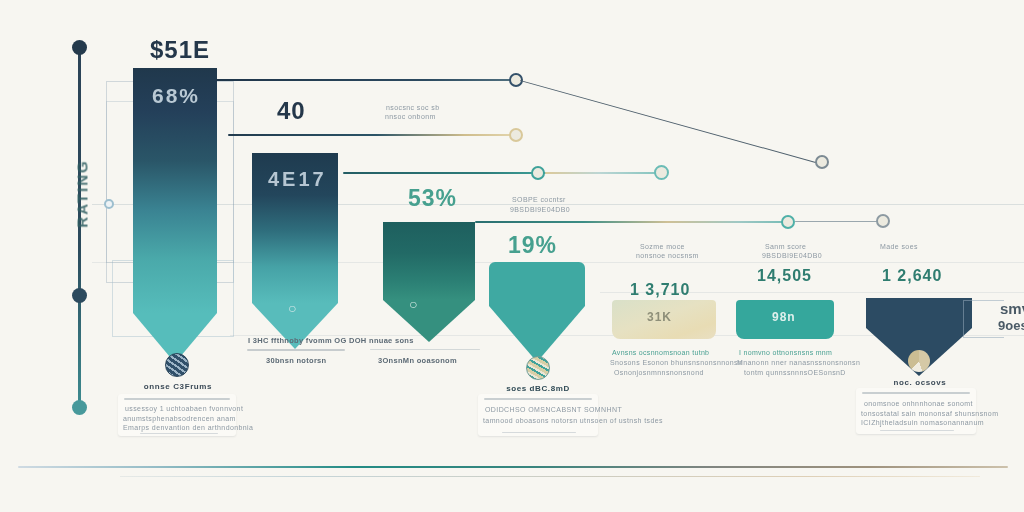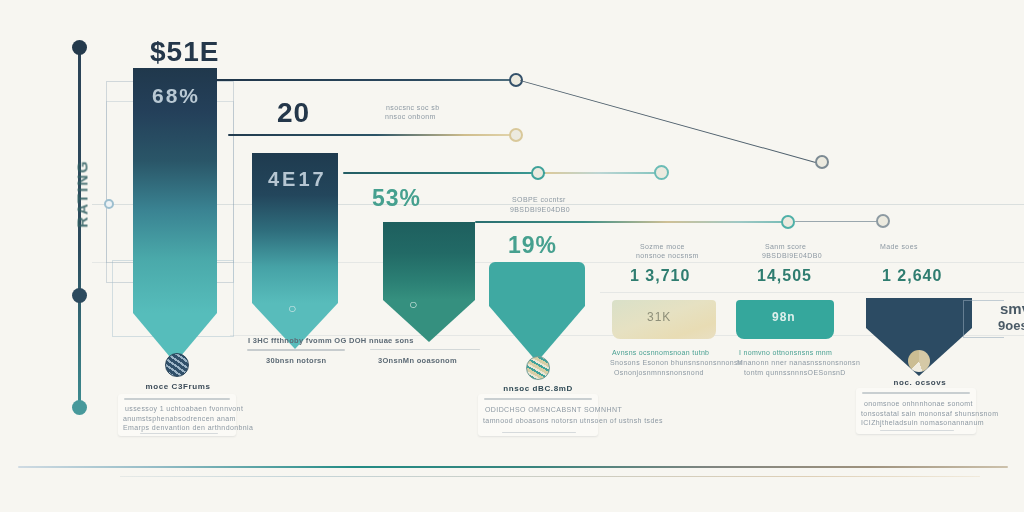--- a/index.html
+++ b/index.html
@@ -27,21 +27,21 @@
     filter:blur(0.45px);opacity:.85;
   }
 
   
   .ghost{border:1px solid rgba(150,170,185,.45);background:transparent;}
   .gridline{height:1px;background:rgba(120,140,155,.22);}
   .gridline.soft{background:rgba(120,140,155,.14);}
 
   
   .lab{filter:blur(0.5px);white-space:nowrap;}
-  .big-navy{font-size:28px;font-weight:800;color:#24374a;letter-spacing:1px;}
+  .big-navy{font-size:24px;font-weight:800;color:#24374a;letter-spacing:1px;}
   .big-teal{font-size:23px;font-weight:800;color:#46a08f;letter-spacing:1px;}
   .num-teal{font-size:16px;font-weight:800;color:#2f7d70;letter-spacing:1px;}
   .micro{font-size:7px;line-height:9px;color:#8d99a3;letter-spacing:.4px;}
   .micro-b{font-size:7.5px;line-height:10px;color:#5c6a75;letter-spacing:.3px;font-weight:700;}
   .micro-t{font-size:7px;line-height:9px;color:#4aa193;letter-spacing:.3px;}
   .cap{font-size:8px;font-weight:700;color:#3c4b58;letter-spacing:.6px;}
 
   
   .marker{border-radius:50%;}
   .ring{border-radius:50%;background:#eceadf;box-sizing:border-box;}
@@ -88,83 +88,83 @@
 
   <div class="abs" style="left:133px;top:68px;width:84px;">
     <div class="body" style="height:245px;background:linear-gradient(180deg,#20384c 0%,#24405a 18%,#2a5668 38%,#3a8392 58%,#4aa9aa 78%,#56bdbb 100%);"></div>
     <div class="tip" style="border-left:42px solid transparent;border-right:42px solid transparent;border-top:50px solid #56bdbb;"></div>
   </div>
   <div class="abs lab" style="left:152px;top:84px;font-size:21px;font-weight:800;color:#b9c9d4;letter-spacing:2px;">68%</div>
 
   <div class="abs marker" style="left:165px;top:353px;width:22px;height:22px;
        background:repeating-linear-gradient(35deg,#31506a 0 3px,#9db4c6 3px 5px);
        border:1.5px solid #2b4559;"></div>
-  <div class="abs lab cap" style="left:128px;top:382px;width:100px;text-align:center;">moce C3Frums</div>
+  <div class="abs lab cap" style="left:128px;top:382px;width:100px;text-align:center;">onnse C3Frums</div>
   <div class="abs minicard" style="left:118px;top:394px;width:118px;height:42px;">
     <div class="abs tline" style="left:6px;top:4px;width:106px;"></div>
     <div class="abs lab micro" style="left:7px;top:10px;">ussessoy 1 uchtoabaen fvonnvont</div>
     <div class="abs lab micro" style="left:5px;top:20px;">anumstsphenabsodrencen anam</div>
     <div class="abs lab micro" style="left:5px;top:29px;">Emarps denvantion den arthndonbnia</div>
     <div class="abs tline thin" style="left:22px;top:39px;width:78px;"></div>
   </div>
 
-  <div class="abs lab big-navy" style="left:277px;top:97px;">20</div>
+  <div class="abs lab big-navy" style="left:277px;top:97px;">40</div>
 
   <div class="abs" style="left:252px;top:153px;width:86px;">
     <div class="body" style="height:150px;background:linear-gradient(180deg,#1f3b4f 0%,#23465c 28%,#2f6e7d 52%,#46a2a6 76%,#58bcbb 100%);"></div>
     <div class="tip" style="border-left:43px solid transparent;border-right:43px solid transparent;border-top:46px solid #58bcbb;"></div>
   </div>
   <div class="abs lab" style="left:268px;top:168px;font-size:20px;font-weight:800;color:#b6c6d2;letter-spacing:3px;">4E17</div>
   <div class="abs lab" style="left:288px;top:300px;font-size:14px;color:#cfe6e6;font-weight:700;">○</div>
 
   <div class="abs lab micro-b" style="left:248px;top:336px;">I 3HC ffthnoby fvomm OG DOH</div>
   <div class="abs tline" style="left:247px;top:349px;width:98px;"></div>
   <div class="abs lab micro-b" style="left:266px;top:356px;">30bnsn notorsn</div>
 
-  <div class="abs lab big-teal" style="left:372px;top:185px;">53%</div>
+  <div class="abs lab big-teal" style="left:408px;top:185px;">53%</div>
 
   <div class="abs" style="left:383px;top:222px;width:92px;">
     <div class="body" style="height:78px;background:linear-gradient(180deg,#1e5f5e 0%,#226a66 40%,#2b7f74 75%,#35907f 100%);"></div>
     <div class="tip" style="border-left:46px solid transparent;border-right:46px solid transparent;border-top:42px solid #35907f;"></div>
   </div>
   <div class="abs lab" style="left:409px;top:296px;font-size:14px;color:#cfe6e0;font-weight:700;">○</div>
   <div class="abs lab micro-b" style="left:369px;top:336px;">nnuae sons</div>
   <div class="abs tline thin" style="left:370px;top:349px;width:110px;"></div>
   <div class="abs lab micro-b" style="left:378px;top:356px;">3OnsnMn ooasonom</div>
 
   <div class="abs lab big-teal" style="left:508px;top:232px;">19%</div>
 
   <div class="abs" style="left:489px;top:262px;width:96px;">
     <div class="body" style="height:44px;background:#3fa9a2;border-radius:6px 6px 0 0;"></div>
     <div class="tip" style="border-left:48px solid transparent;border-right:48px solid transparent;border-top:56px solid #3fa9a2;"></div>
   </div>
   <div class="abs marker" style="left:526px;top:356px;width:22px;height:22px;
        background:repeating-linear-gradient(30deg,#d8cfa6 0 3px,#3fa29a 3px 5px,#eae6d6 5px 7px);
        border:1.5px solid #6f9c95;"></div>
-  <div class="abs lab cap" style="left:492px;top:384px;width:92px;text-align:center;color:#2f4a55;">nnsoc dBC.8mD</div>
+  <div class="abs lab cap" style="left:492px;top:384px;width:92px;text-align:center;color:#2f4a55;">soes dBC.8mD</div>
   <div class="abs minicard" style="left:478px;top:394px;width:120px;height:42px;">
     <div class="abs tline" style="left:6px;top:4px;width:108px;"></div>
     <div class="abs lab micro" style="left:7px;top:11px;">ODIDCHSO OMSNCABSNT SOMNHNT</div>
     <div class="abs lab micro" style="left:5px;top:22px;">tamnood oboasons notorsn utnsoen of ustnsh tsdes</div>
     <div class="abs tline thin" style="left:24px;top:38px;width:74px;"></div>
   </div>
 
   <div class="abs lab micro" style="left:640px;top:242px;">Sozme moce</div>
   <div class="abs lab micro" style="left:636px;top:251px;">nonsnoe nocsnsm</div>
   <div class="abs lab micro" style="left:765px;top:242px;">Sanm score</div>
   <div class="abs lab micro" style="left:762px;top:251px;">9BSDBI9E04DB0</div>
   <div class="abs lab micro" style="left:880px;top:242px;">Made soes</div>
 
-  <div class="abs lab num-teal" style="left:630px;top:267px;">1 3,710</div>
+  <div class="abs lab num-teal" style="left:630px;top:281px;">1 3,710</div>
   <div class="abs lab num-teal" style="left:757px;top:267px;text-align:right;">14,505</div>
   <div class="abs lab num-teal" style="left:882px;top:267px;">1 2,640</div>
 
   <div class="abs" style="left:612px;top:300px;width:104px;height:39px;border-radius:4px 4px 8px 8px;
        background:linear-gradient(160deg,#d9e0c8 0%,#e6e1c2 45%,#e8dcb4 78%,#e9dfc2 100%);"></div>
-  <div class="abs lab" style="left:647px;top:310px;font-size:12px;font-weight:400;color:#8e8f79;letter-spacing:1px;">31K</div>
+  <div class="abs lab" style="left:647px;top:310px;font-size:12px;font-weight:700;color:#8e8f79;letter-spacing:1px;">31K</div>
   <div class="abs lab micro-t" style="left:612px;top:348px;">Avnsns ocsnnomsnoan tutnb</div>
   <div class="abs lab micro" style="left:610px;top:358px;">Snosons Esonon bhunsnsnonsnnonsn</div>
   <div class="abs lab micro" style="left:614px;top:368px;">Osnonjosnmnnsnonsnond</div>
 
   <div class="abs" style="left:736px;top:300px;width:98px;height:39px;border-radius:4px 4px 8px 8px;background:#35a79c;"></div>
   <div class="abs lab" style="left:772px;top:310px;font-size:12px;font-weight:700;color:#dff0ec;letter-spacing:1px;">98n</div>
   <div class="abs lab micro-t" style="left:739px;top:348px;">I nomvno ottnonsnsns mnm</div>
   <div class="abs lab micro" style="left:737px;top:358px;">Mnanonn nner nanasnssnonsnonsn</div>
   <div class="abs lab micro" style="left:744px;top:368px;">tontm qunnssnnnsOESonsnD</div>
 

